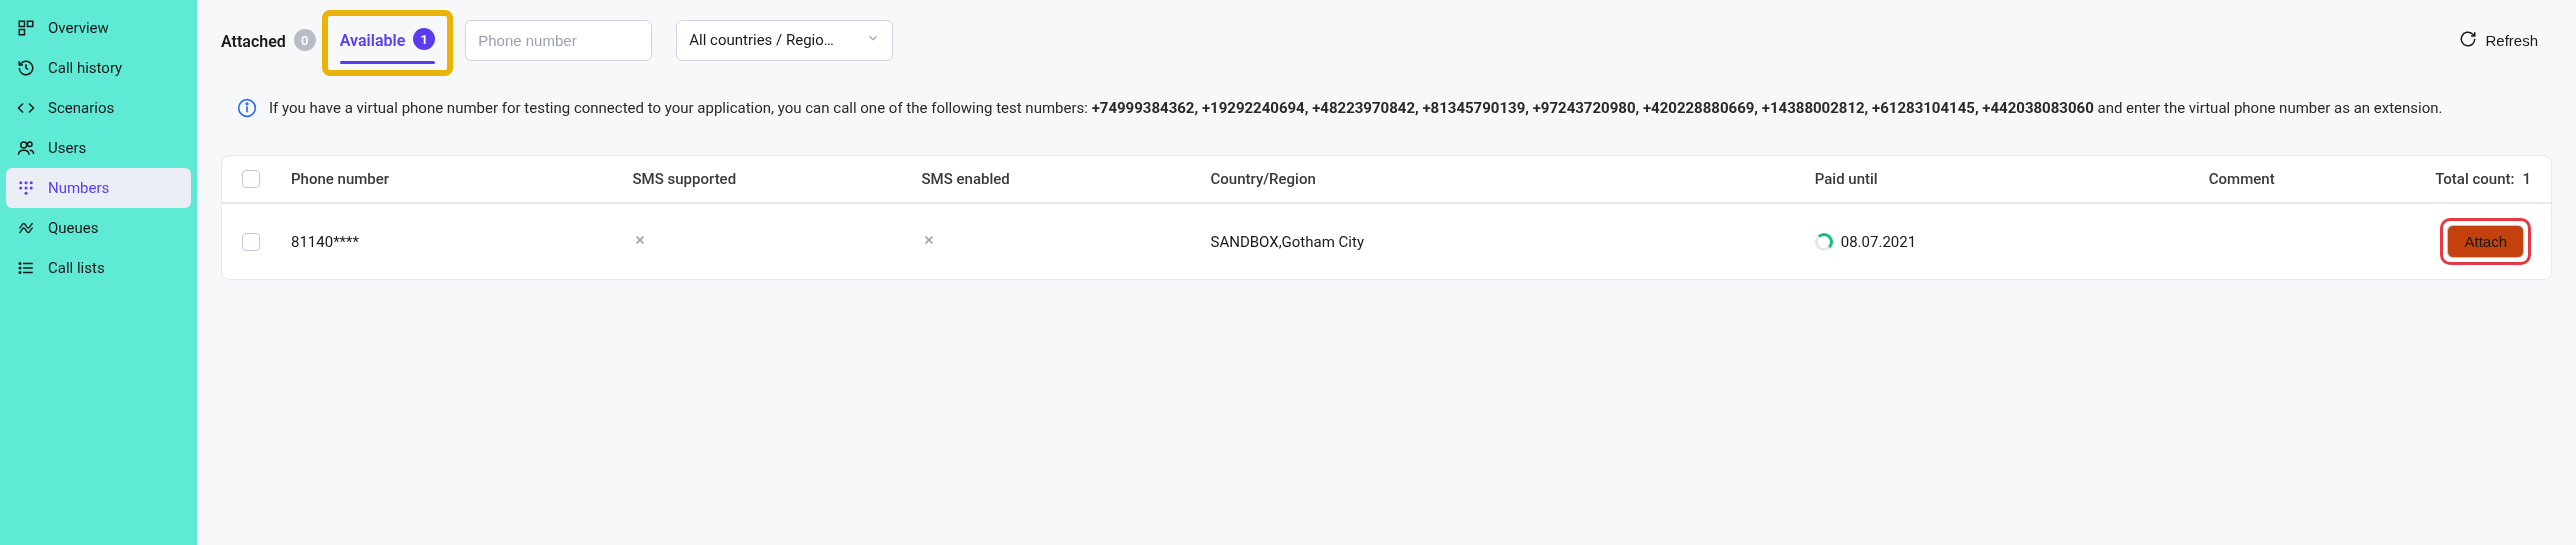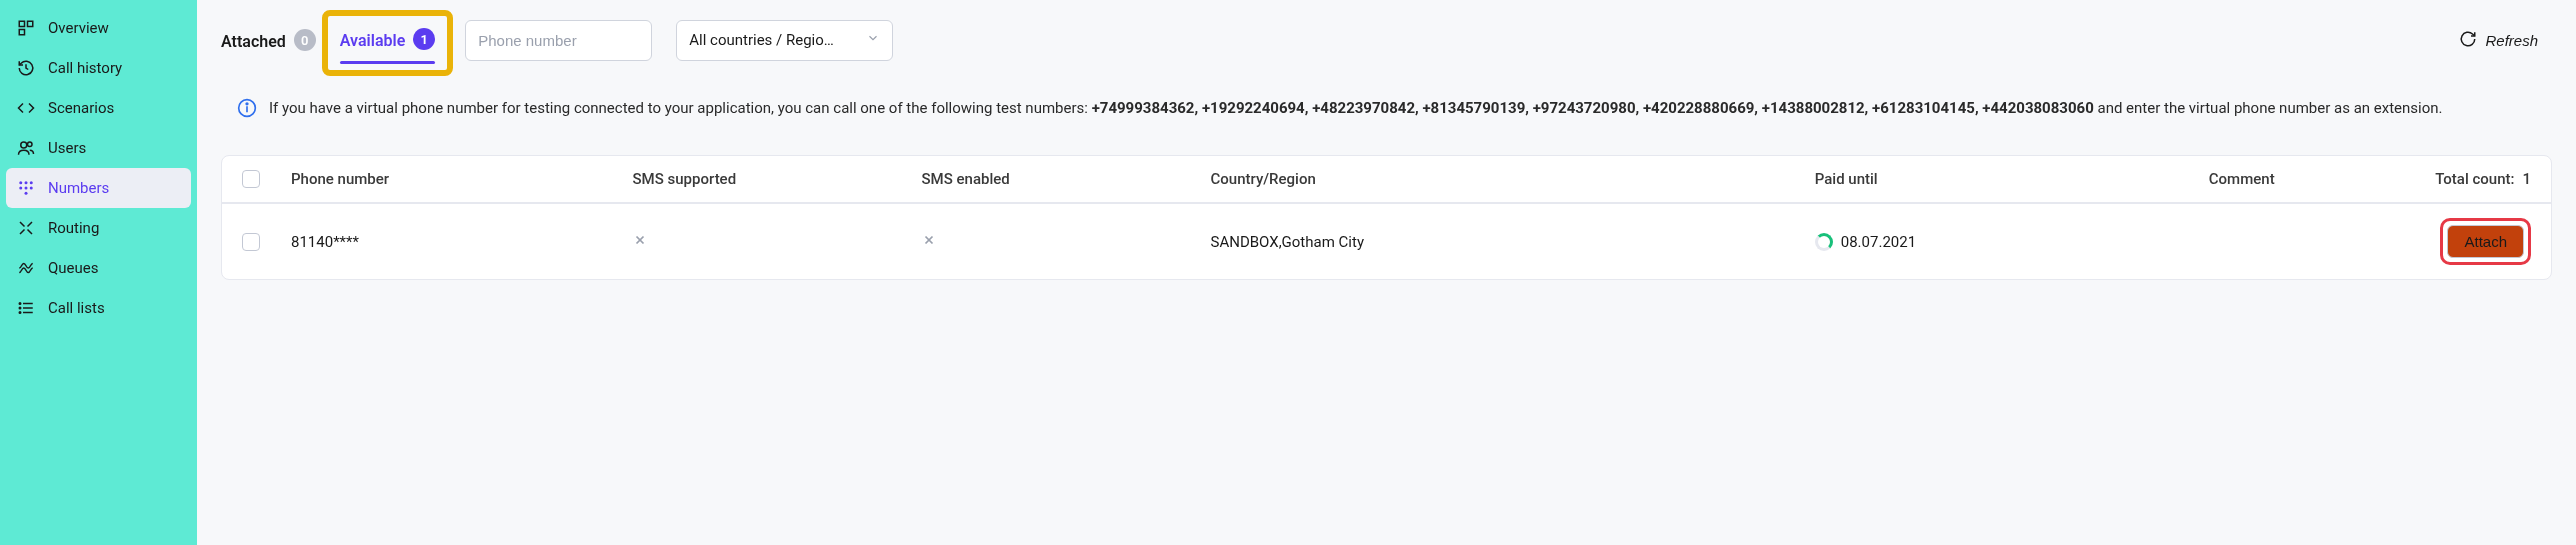--- a/index.html
+++ b/index.html
@@ -139,21 +139,20 @@
       display: flex;
       align-items: center;
       gap: 8px;
       padding: 8px 14px;
       border-radius: 6px;
       cursor: pointer;
       font-size: 15px;
       color: #1a1a1a;
       background: transparent;
       border: none;
-      font-style: italic;
     }
     .info-banner {
       display: flex;
       gap: 12px;
       padding: 12px 16px;
       margin-bottom: 18px;
       font-size: 15px;
       line-height: 1.6;
       color: #2a2a2a;
     }
@@ -275,28 +274,20 @@
           <circle cx="5" cy="5" r="2"></circle>
           <circle cx="12" cy="5" r="2"></circle>
           <circle cx="19" cy="5" r="2"></circle>
           <circle cx="5" cy="12" r="2"></circle>
           <circle cx="12" cy="12" r="2"></circle>
           <circle cx="19" cy="12" r="2"></circle>
           <circle cx="12" cy="19" r="2"></circle>
         </svg>
     </span>
     <span>Numbers</span>
-  </div>
-  <div class="sidebar-item">
-    <span class="icon">
-      <svg viewBox="0 0 24 24" fill="none" stroke="currentColor" stroke-width="2">
-          <path d="M4 4l6 6M4 20l6-6M20 4l-6 6M20 20l-6-6"></path>
-        </svg>
-    </span>
-    <span>Routing</span>
   </div>
   <div class="sidebar-item">
     <span class="icon">
       <svg viewBox="0 0 24 24" fill="none" stroke="currentColor" stroke-width="2">
           <path d="M3 12c3 0 3-6 6-6s3 6 6 6 3-6 6-6"></path>
           <path d="M3 18c3 0 3-6 6-6s3 6 6 6 3-6 6-6"></path>
         </svg>
     </span>
     <span>Queues</span>
   </div>

